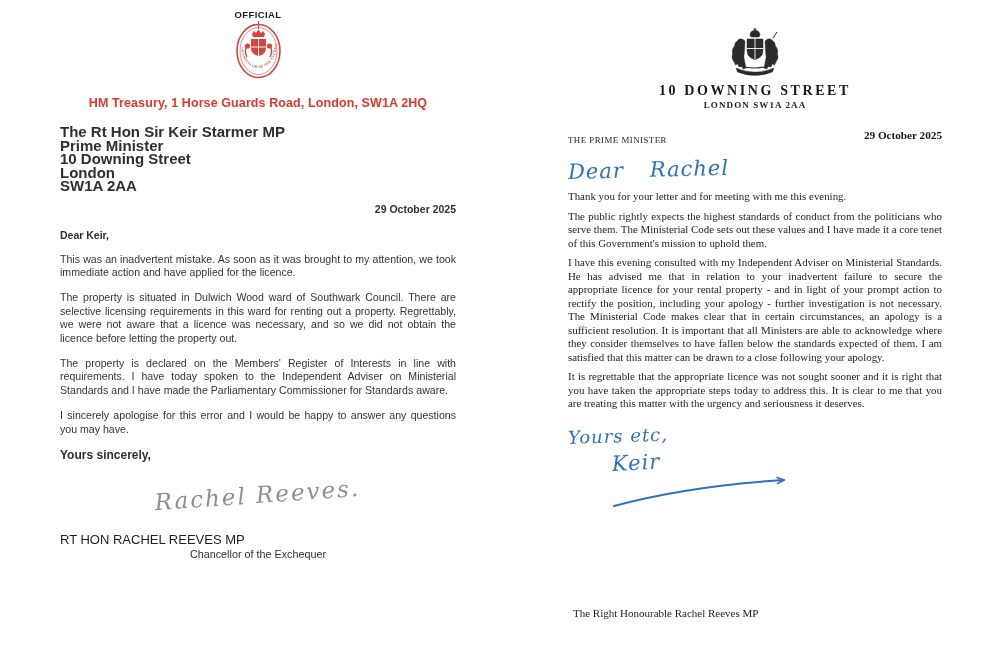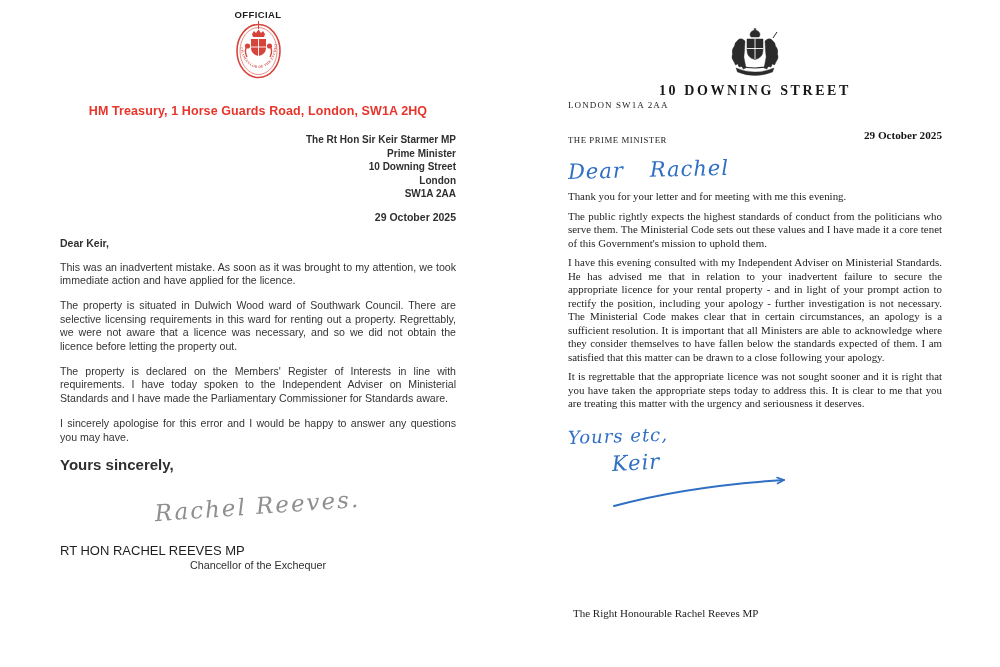--- a/index.html
+++ b/index.html
@@ -15,52 +15,52 @@
   .letter-left {
     position:absolute; left:60px; top:0; width:396px; height:667px;
     color:#323232;
   }
   .official-label {
     text-align:center; margin-top:9px; font-size:9.5px; font-weight:bold;
     letter-spacing:.4px; color:#1d1d1d;
   }
   .seal-wrap { text-align:center; margin-top:1px; line-height:0; }
   .treasury-address {
-    text-align:center; margin-top:24px; font-size:12.5px; font-weight:bold;
+    text-align:center; margin-top:16px; font-size:12.5px; font-weight:bold;
     color:#e8352b; letter-spacing:.1px;
   }
-  .recipient { margin-top:15px; font-size:10px; line-height:13.5px; font-weight:bold; color:#2f2f2f;text-align:right; }
+  .recipient { margin-top:15px; font-size:15px; line-height:13.5px; font-weight:bold; color:#2f2f2f; }
   .date-left { margin-top:10px; text-align:right; font-size:10.5px; font-weight:bold; color:#2f2f2f; }
   .salutation-left { margin-top:14px; font-size:10.5px; font-weight:bold; color:#2f2f2f; }
   .body-left p {
     margin-top:12px; font-size:10.6px; line-height:13.4px; text-align:justify;
     color:#343434; font-weight:500;
   }
-  .valediction-left { margin-top:12px; font-size:15px; font-weight:bold; color:#2f2f2f; }
+  .valediction-left { margin-top:12px; font-size:12px; font-weight:bold; color:#2f2f2f; }
   .sig-rachel {
     margin-top:20px; text-align:center; height:44px;
     font-family:"DejaVu Serif", serif; font-style:italic;
     font-size:23px; color:#8f8f8f; letter-spacing:2px;
     transform:rotate(-4deg);
   }
   .signatory-name { margin-top:6px; text-align:left; font-size:13px; font-weight:normal; color:#1f1f1f; }
   .signatory-title { text-align:center; font-size:10.8px; color:#2f2f2f; margin-top:1px; }
 
   
   .letter-right {
     position:absolute; left:568px; top:0; width:374px; height:667px;
     font-family:"Liberation Serif", serif; color:#1e1e1e;
   }
   .arms-wrap { text-align:center; margin-top:27px; line-height:0; }
   .ds-line1 {
     text-align:center; margin-top:6px; font-size:14px; font-weight:bold;
     letter-spacing:2.6px; color:#181818;
   }
   .ds-line2 {
-    text-align:left; margin-top:1px; font-size:9px; font-weight:normal;
+    text-align:center; margin-top:1px; font-size:9px; font-weight:bold;
     letter-spacing:1.1px; color:#222;
   }
   .date-right { margin-top:19px; text-align:right; font-size:11.2px; font-weight:bold; color:#161616; }
   .pm-label { margin-top:-6px; font-size:8.8px; letter-spacing:.5px; color:#232323; }
   .hand { font-family:"DejaVu Serif", serif; font-style:italic; color:#2f6fc4; }
   .salutation-right {
     margin-top:15px; font-size:21px; letter-spacing:1px;
     transform:rotate(-1.5deg); transform-origin:left center;
   }
   .salutation-right .gap { display:inline-block; width:26px; }

